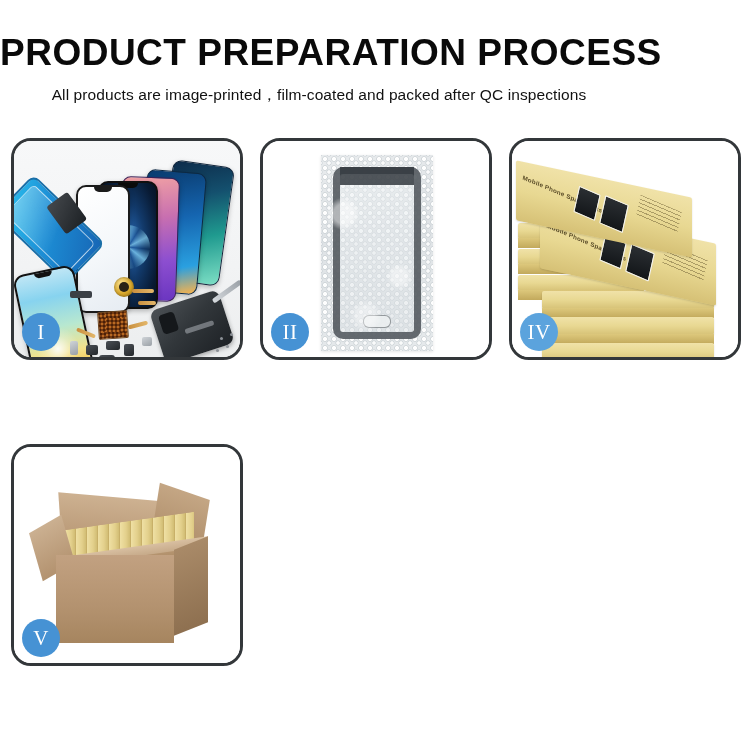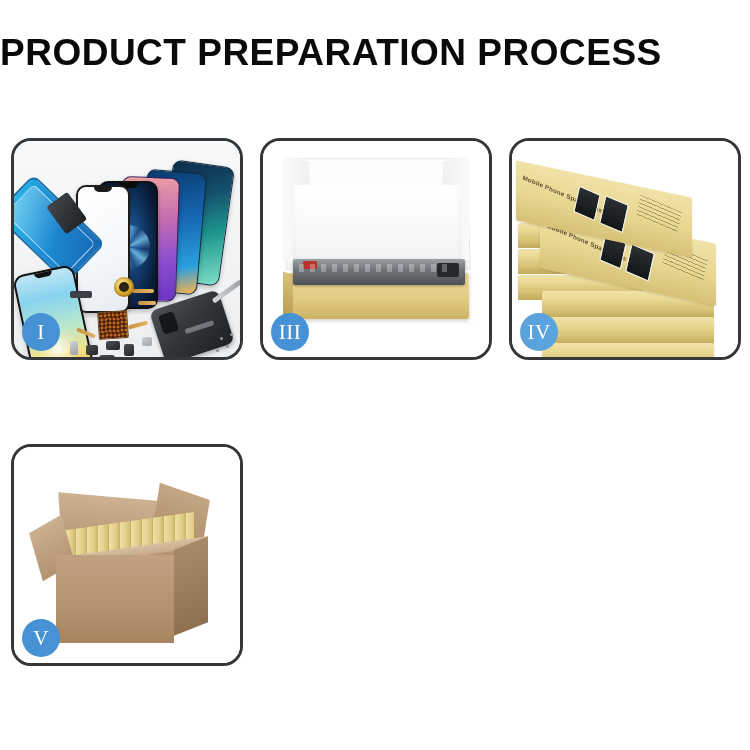--- a/index.html
+++ b/index.html
@@ -569,20 +569,21 @@
     width: 44px; height: 18px;
     background: linear-gradient(120deg, rgba(255,255,255,.75), rgba(255,255,255,0));
     transform: rotate(-18deg);
   }
 </style>
 </head>
 <body>
 
 <div class="header">
   <h1 class="title">PRODUCT PREPARATION PROCESS</h1>
+  <p class="subtitle">All products are image-printed，film-coated and packed after QC inspections</p>
 </div>
 
 <div class="grid">
 
   <div class="panel">
     <div class="stage">
       <div class="p1-bg"></div>
 
       <div class="phone ph-teal"></div>
       <div class="phone ph-blue"></div>
@@ -627,37 +628,33 @@
       <div class="screw" style="left:206px;top:196px;"></div>
       <div class="screw" style="left:212px;top:204px;"></div>
       <div class="screw" style="left:202px;top:208px;"></div>
       <div class="screw" style="left:216px;top:192px;"></div>
       <div class="tweezer"></div>
 
       <div class="badge">I</div>
     </div>
   </div>
 
-
   <div class="panel">
     <div class="stage">
-      <div class="p3-bg"></div>
-      <div class="box3-lidback"></div>
-      <div class="box3-flapL"></div>
-      <div class="box3-flapR"></div>
-      <div class="box3-foam"></div>
-      <div class="box3-tray">
-        <div class="box3-prod">
-          <div class="tag"></div>
-          <div class="conn"></div>
+      <div class="p2-bg"></div>
+      <div class="bubble-sheet">
+        <div class="glass-panel">
+          <div class="glass-home"></div>
         </div>
+        <div class="bubble-noise"></div>
       </div>
-      <div class="badge">III</div>
+      <div class="badge">II</div>
     </div>
   </div>
+
 
   <div class="panel">
     <div class="stage">
       <div class="p4-bg"></div>
       <div class="stack">
 
         <div class="sbox" style="left:2px;top:60px;width:126px;height:16px;">
             <div class="side"></div>
           </div>
         <div class="sbox" style="left:2px;top:86px;width:126px;height:16px;">

